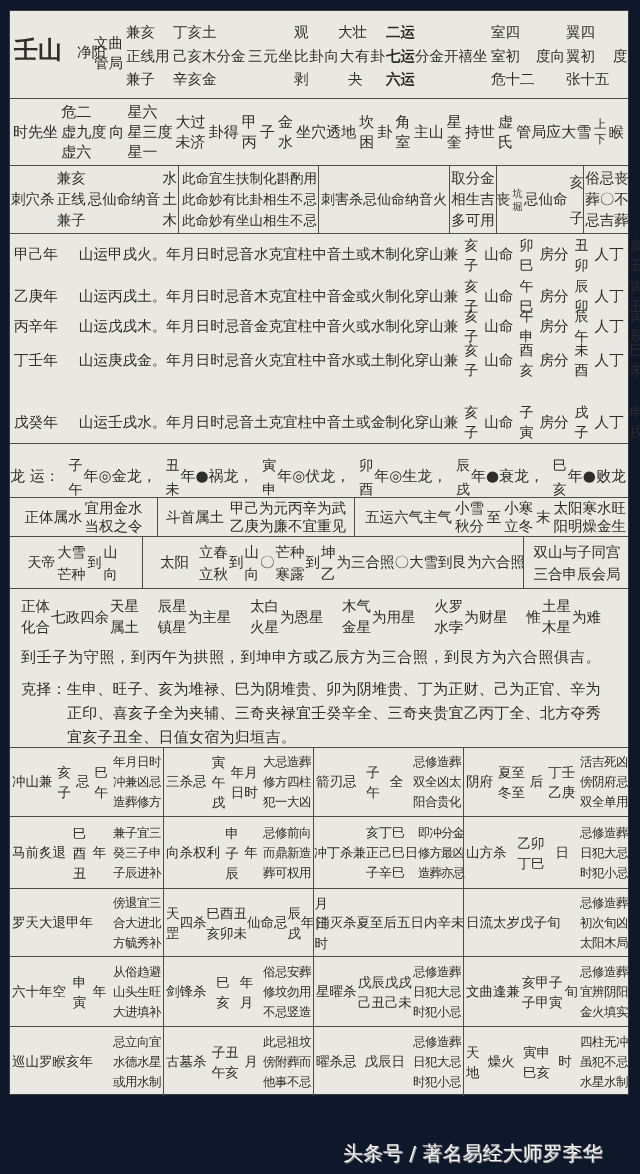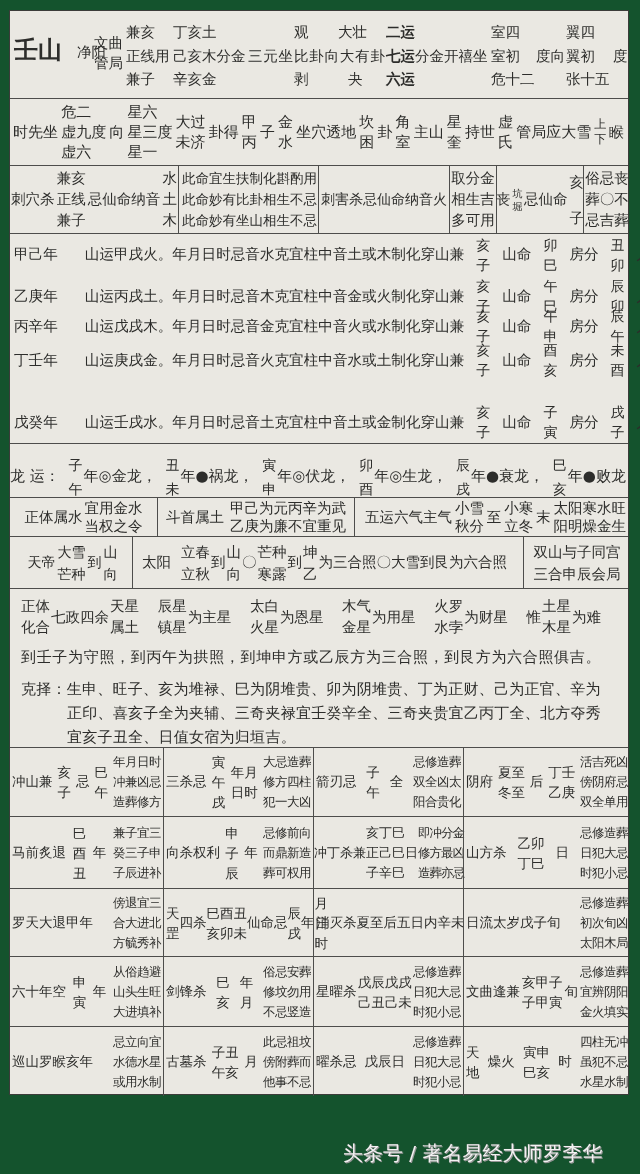--- a/index.html
+++ b/index.html
@@ -1,37 +1,37 @@
 <!DOCTYPE html>
 <html><head>
 <meta charset="utf-8">
 <style>
 *{margin:0;padding:0;box-sizing:border-box;}
 html,body{width:640px;height:1174px;}
 body{background:#f3f2ee;font-family:"DejaVu Serif",serif;color:#2d2d2b;overflow:hidden;}
-.page{position:relative;width:640px;height:1174px;background:#14532d;}
+.page{position:relative;width:640px;height:1174px;background:#0f172a;}
 .tbl{position:absolute;left:9px;top:10px;width:620px;height:1085px;background:#eae8e2;border:1.5px solid #3c3c3a;}
 .row{position:absolute;left:0;right:0;border-top:1px solid #4d4d4b;}
 .row.first{border-top:none;}
 .cell{position:absolute;top:0;bottom:0;display:flex;align-items:center;border-left:1px solid #4d4d4b;white-space:nowrap;}
 .cell.first{border-left:none;}
 .a{position:absolute;white-space:nowrap;font-size:14.5px;line-height:18px;}
 .big{font-size:24px;line-height:26px;font-weight:bold;}
 .b{font-weight:bold;}
 .t{white-space:nowrap;}
 .stk{display:inline-flex;flex-direction:column;align-items:flex-start;line-height:var(--slh,20px);}
 .ln{display:block;white-space:nowrap;}
 .note{display:inline-flex;flex-direction:column;font-size:var(--nfs,12.5px);line-height:var(--nlh,20px);letter-spacing:-0.5px;}
 .grp{display:inline-flex;align-items:center;gap:1px;}
 .lines{display:flex;flex-direction:column;}
 .sb{justify-content:space-between;}
 .hstk{position:absolute;display:flex;flex-direction:column;font-size:14.5px;line-height:20px;}
 
 .r2{display:flex;align-items:center;justify-content:space-between;padding:0 4px 0 3px;font-size:15px;--slh:20px;--nfs:12px;--nlh:15px;}
-.yr{display:flex;align-items:center;font-size:14.6px;padding-left:4px;gap:12px;--slh:20px;border-top:none;}
+.yr{display:flex;align-items:center;font-size:14.6px;padding-left:4px;gap:6px;--slh:20px;border-top:none;}
 .yr.y0{border-top:1px solid #4d4d4b;}
 .yr > :first-child{margin-right:15px;}
 .yr .stk{font-size:14px;}
 .lr{display:flex;align-items:center;justify-content:space-between;font-size:15px;padding:12px 2px 0 0;--slh:24px;}
 .lr .stk{font-size:14px;}
 .zr{font-size:14.5px;--slh:18px;}
 .tdr{font-size:14.5px;--slh:22px;}
 .tdc2 > :first-child{margin-right:9px;}
 .gc{padding:0 2px;font-size:13.5px;--slh:20px;--nfs:12.5px;--nlh:20px;justify-content:space-between;}
 .gc.tight{padding:0;font-size:13px;}
@@ -389,21 +389,21 @@
           <span class="stk">
             <span class="ln">大雪</span>
             <span class="ln">芒种</span>
           </span>
           <span class="t">到</span>
           <span class="stk">
             <span class="ln">山</span>
             <span class="ln">向</span>
           </span>
         </div>
-      <div class="cell tdc2" style="left:122px;width:388px;padding-left:9px;gap:1px;">
+      <div class="cell tdc2" style="left:132px;width:388px;padding-left:17px;gap:1px;">
           <span class="t">太阳</span>
           <span class="stk">
             <span class="ln">立春</span>
             <span class="ln">立秋</span>
           </span>
           <span class="t">到</span>
           <span class="stk">
             <span class="ln">山</span>
             <span class="ln">向</span>
           </span>

